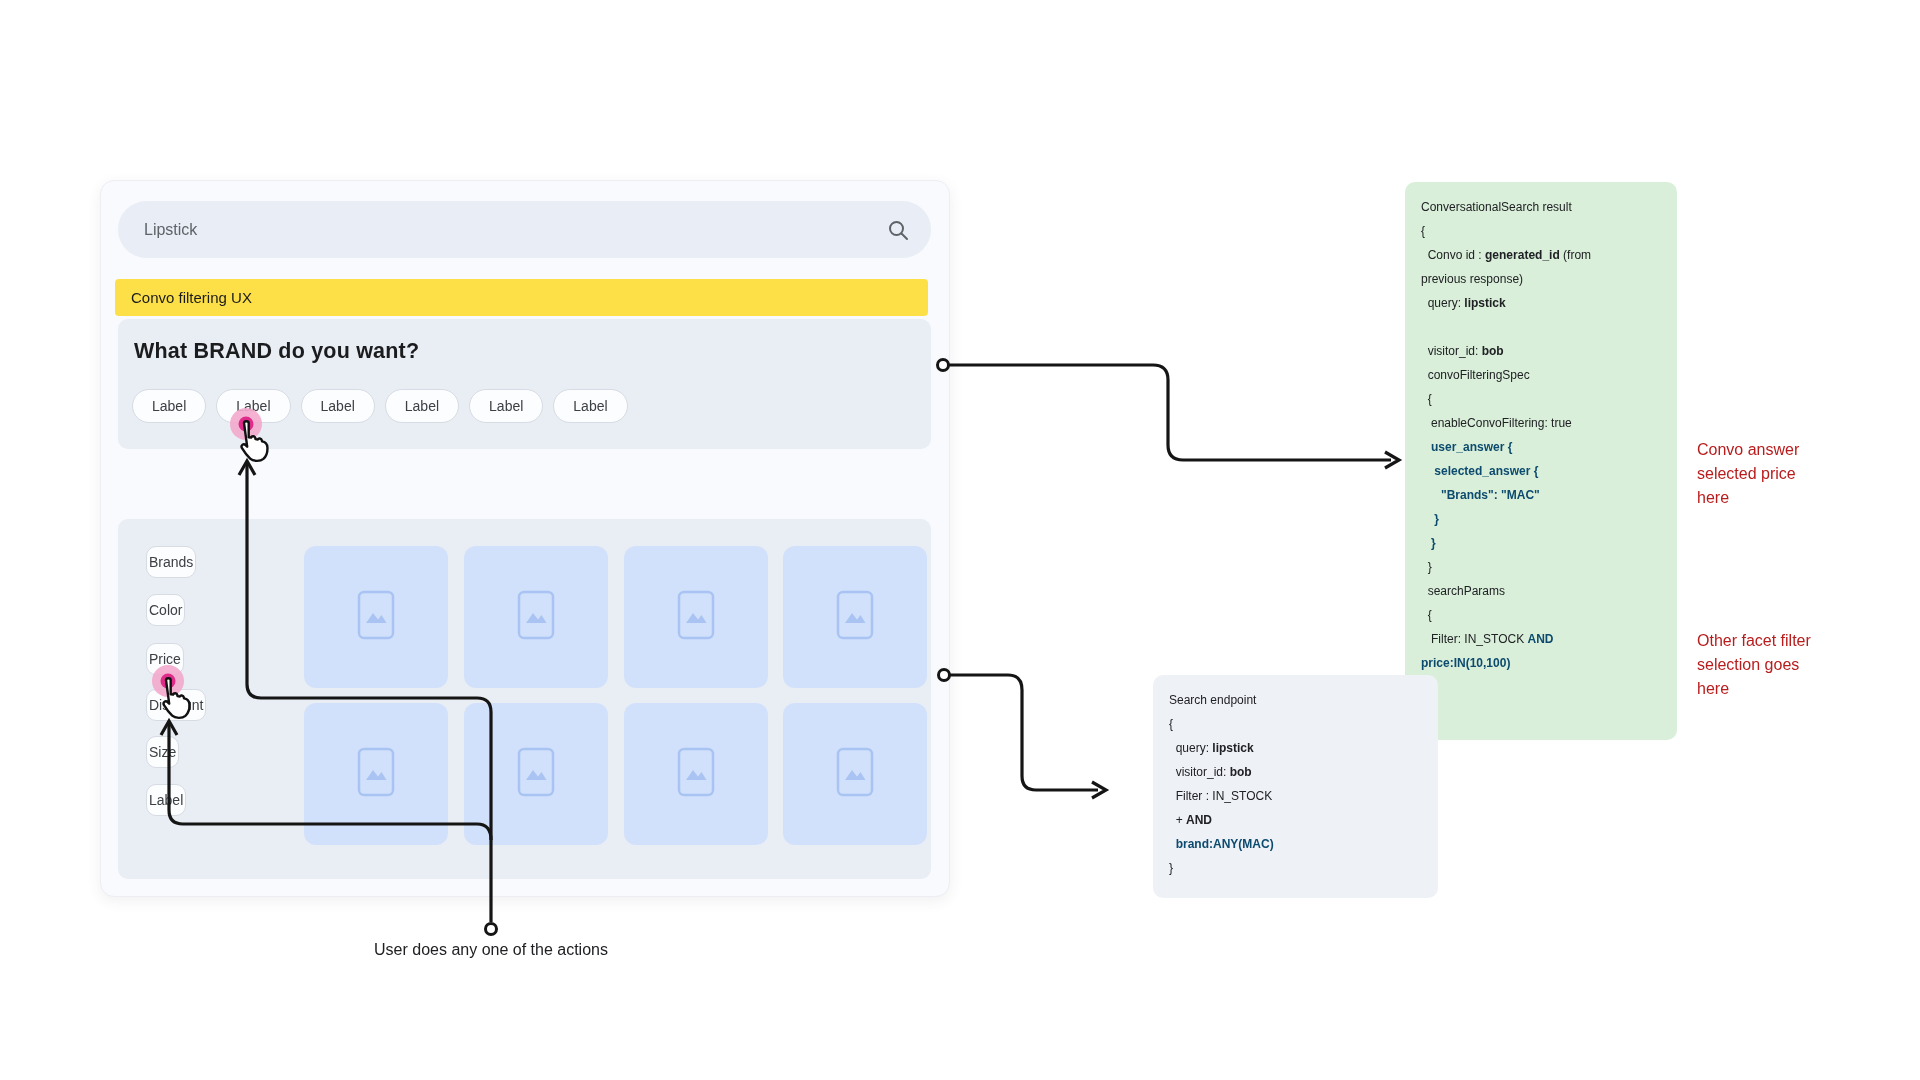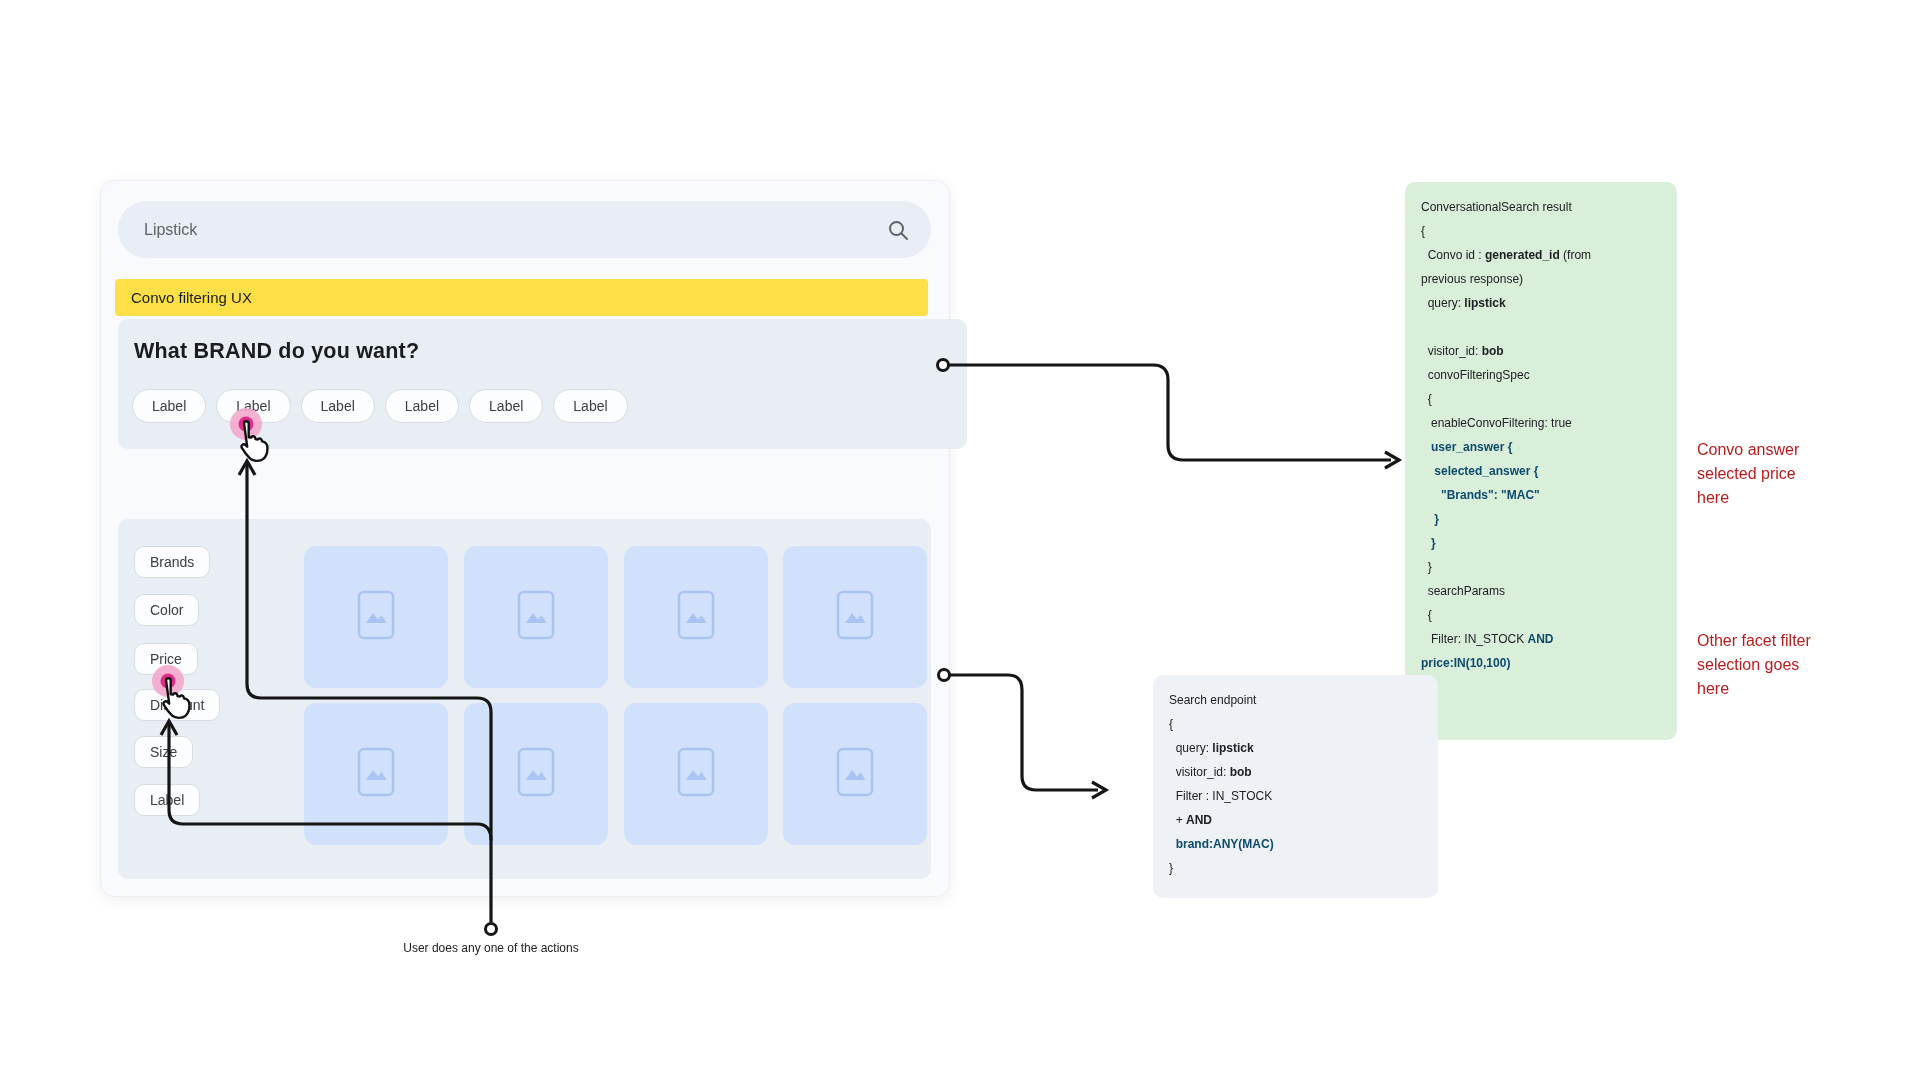--- a/index.html
+++ b/index.html
@@ -14,44 +14,44 @@
   .searchbar{left:17px;top:20px;width:813px;height:57px;background:#e8edf6;
              border-radius:29px;display:flex;align-items:center;}
   .searchbar .q{margin-left:26px;font-size:16px;color:#5f6368;flex:1;}
   .searchbar .mag{margin-right:22px;display:flex;}
   .banner{left:14px;width:813px;background:#fde047;border-radius:4px;
           display:flex;align-items:center;}
   .banner span{margin-left:16px;font-size:15px;color:#1b1c1e;}
   .banner.convo{top:98px;height:37px;}
   .banner.results{top:293px;height:39px;}
   .panel{left:17px;width:813px;background:#e9edf4;border-radius:10px;}
-  .panel.one{top:138px;height:130px;padding-left:36px;}
+  .panel.one{top:138px;height:130px;}
   .panel.two{top:338px;height:360px;}
   .question{left:16px;top:20px;font-size:21.5px;font-weight:bold;color:#1b1c1e;
             letter-spacing:.2px;}
   .chiprow{left:14px;top:70px;display:flex;gap:10px;}
   .chip{height:34px;padding:0 19px;border:1.5px solid #d7dbe3;background:#fcfdff;
         border-radius:17px;font-size:14px;color:#3c4043;display:flex;
         align-items:center;justify-content:center;font-family:inherit;}
-  .facet{height:32px;padding:0 15px;border:1.5px solid #d7dbe3;background:#fcfdff;
+  .facet{height:32px;padding:0 2px;border:1.5px solid #d7dbe3;background:#fcfdff;
          border-radius:10px;font-size:14px;color:#3c4043;display:inline-flex;
-         align-items:center;position:absolute;left:16px;font-family:inherit;}
+         align-items:center;position:absolute;left:28px;font-family:inherit;}
   .cell{position:absolute;width:144px;height:142px;background:#d2e1fb;
         border-radius:12px;display:flex;align-items:center;justify-content:center;}
 
   
   .codebox{border-radius:10px;padding:13px 16px;font-size:12px;line-height:24px;
            white-space:pre;color:#202124;}
   .codebox.green{left:1405px;top:182px;width:240px;height:532px;background:#d9efda;}
   .codebox.gray{left:1117px;top:675px;width:253px;height:197px;background:#eef1f6;margin-left:36px;}
   .codebox .b{font-weight:bold;}
   .codebox .p{color:#0c4a6e;}
 
   .note{font-size:16px;line-height:24px;color:#b91c1c;}
-  .caption{left:341px;top:941px;width:300px;text-align:center;font-size:12px;
+  .caption{left:341px;top:941px;width:300px;text-align:center;font-size:16px;
            color:#202124;}
 
   svg.overlay{position:absolute;left:0;top:0;pointer-events:none;}
 </style>
 </head>
 <body>
 
 <div class="abs card">
 
   <div class="abs searchbar">

